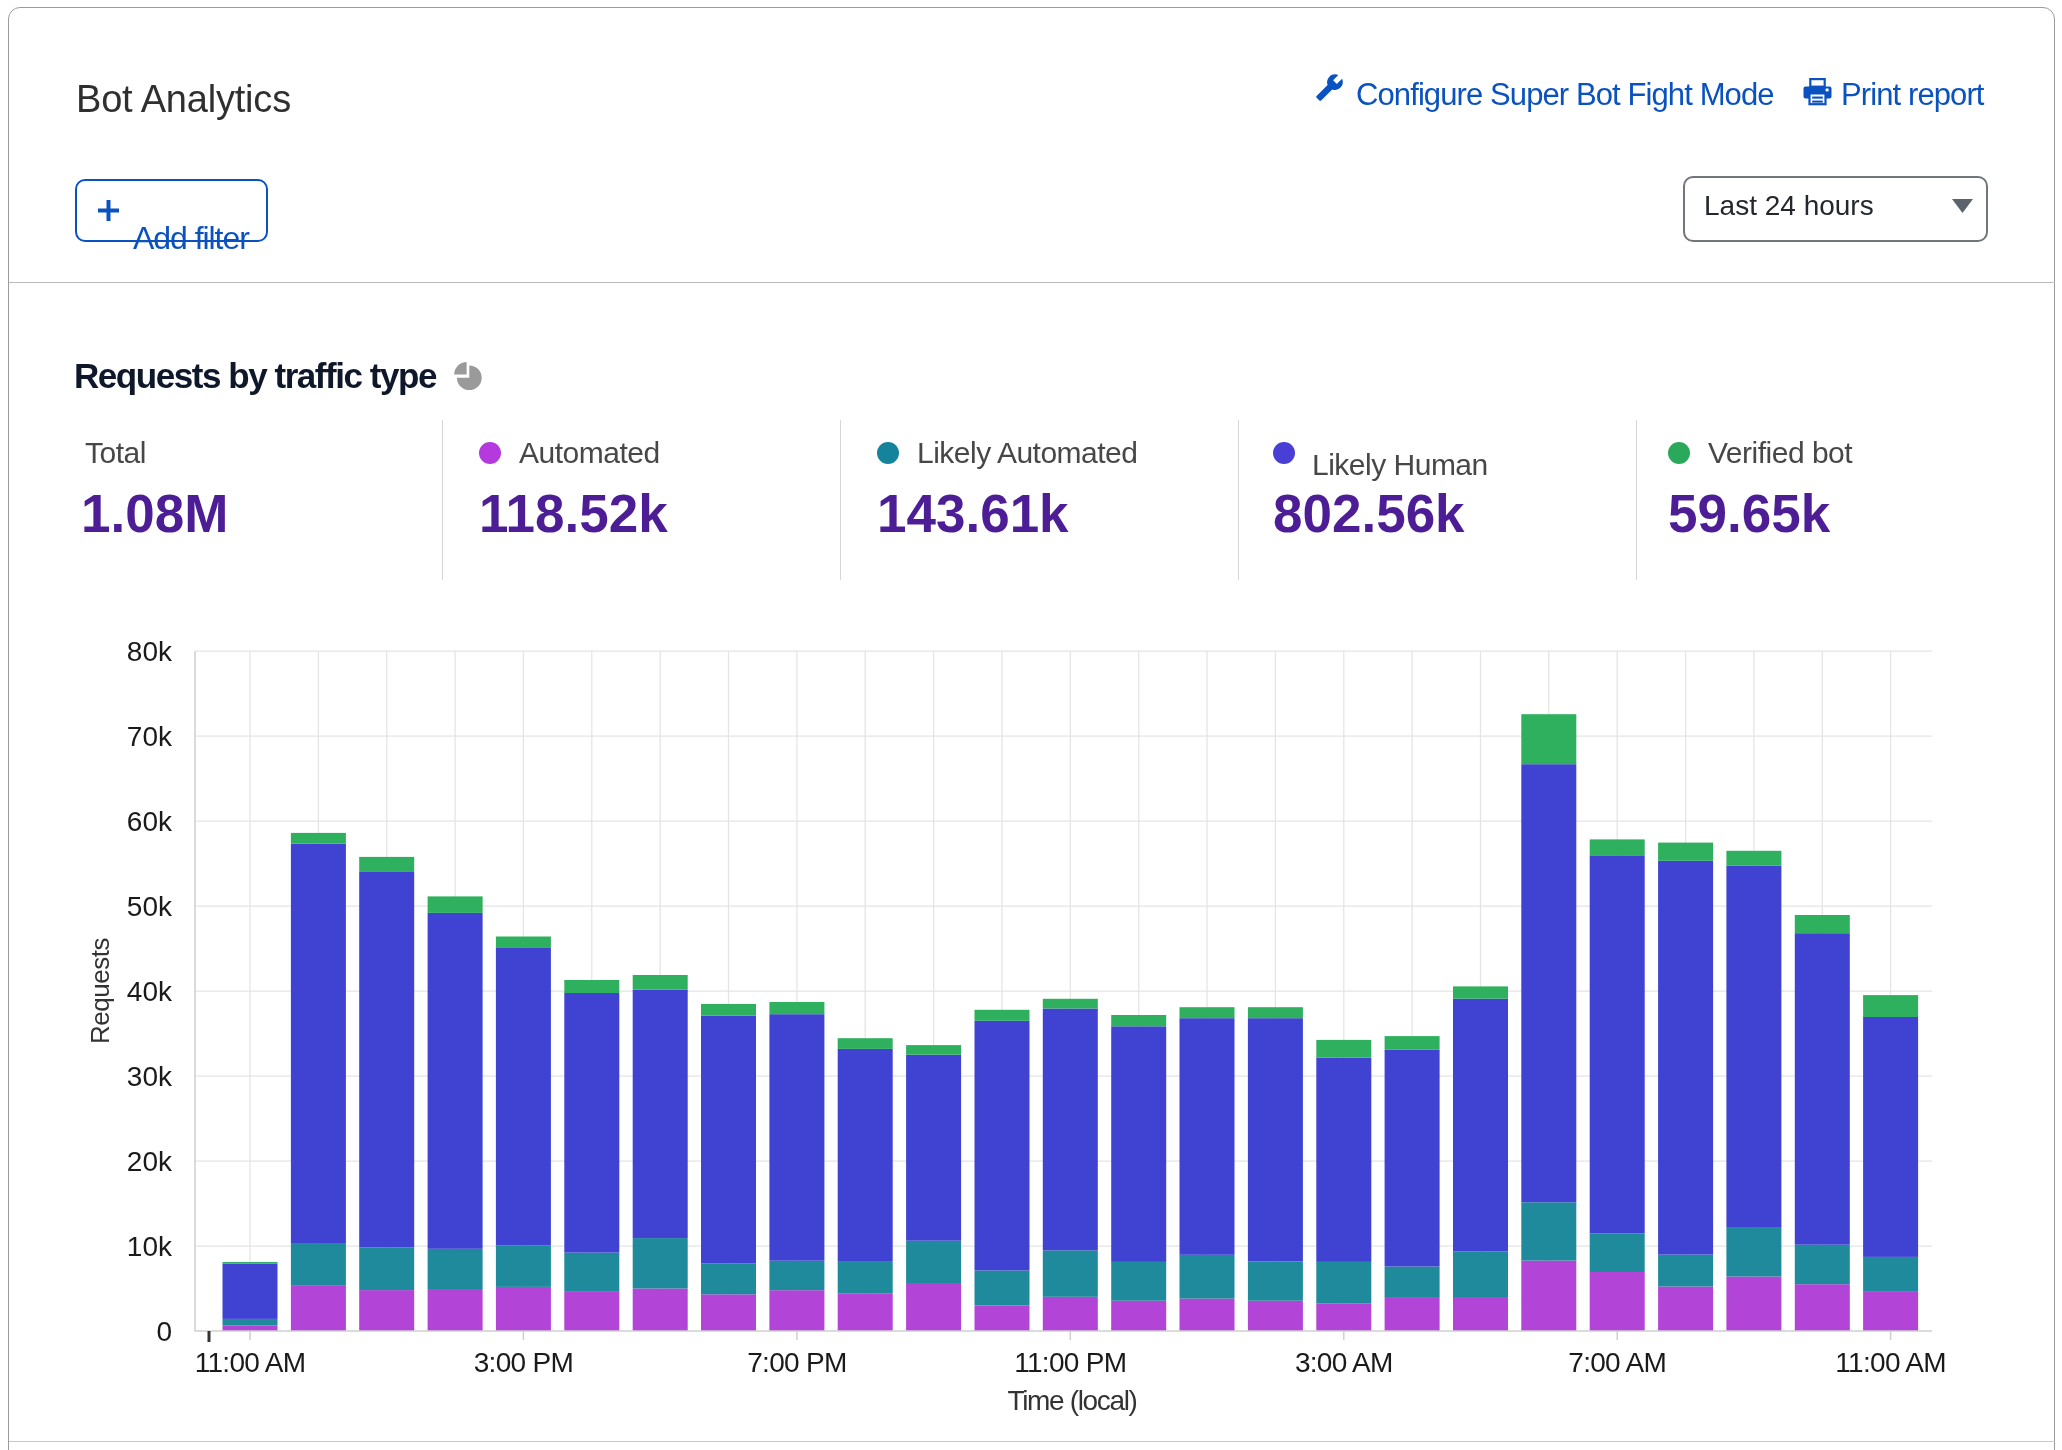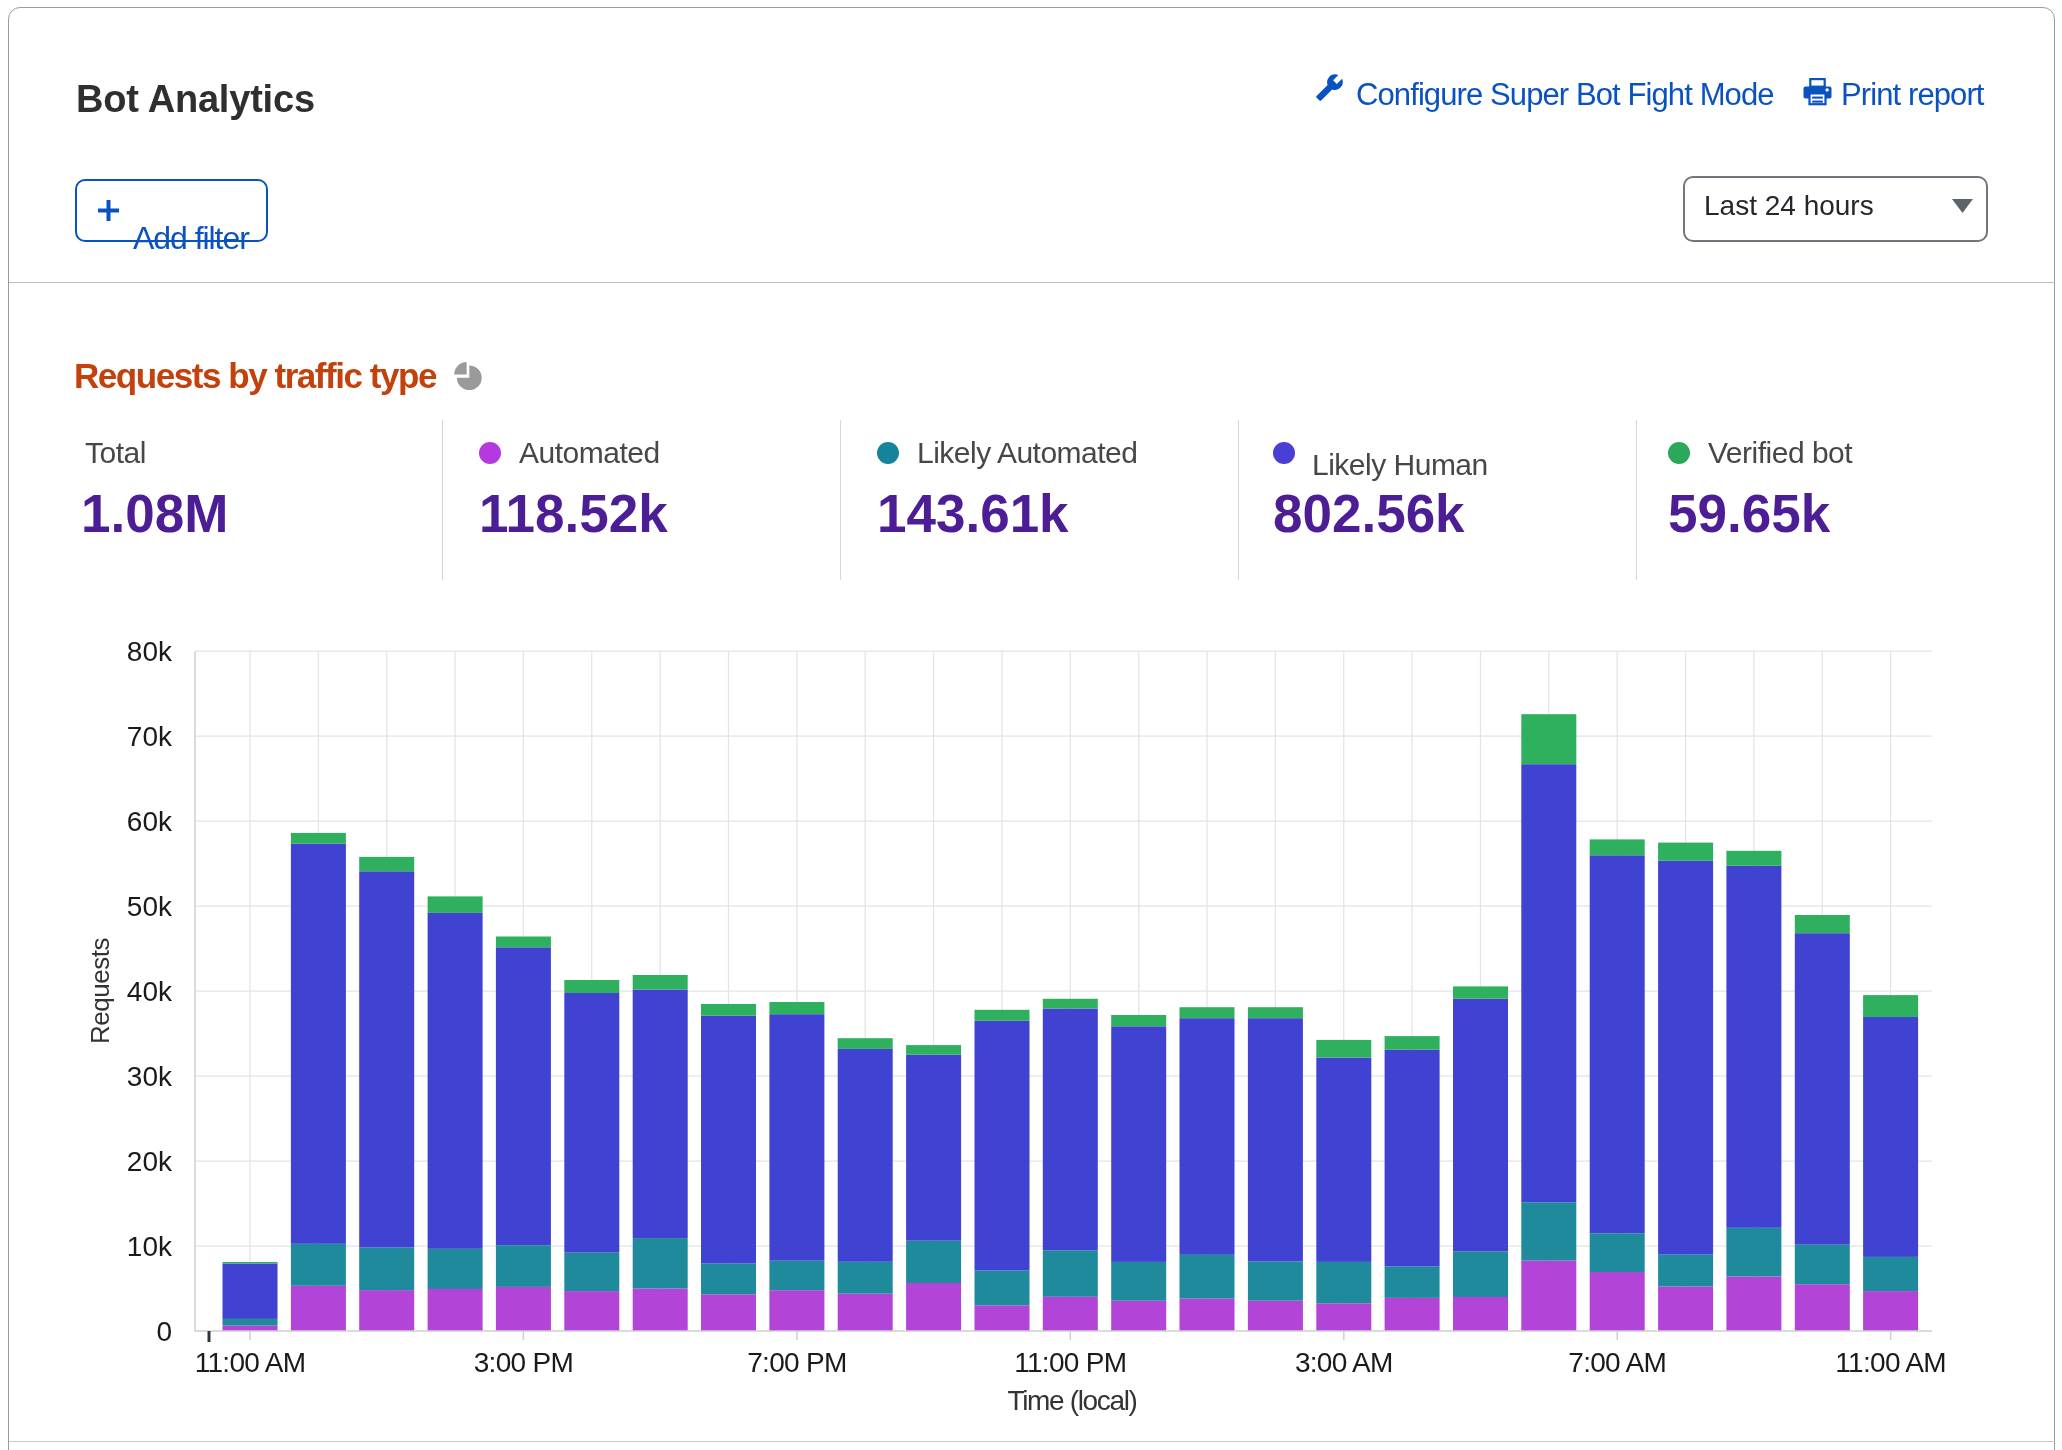--- a/index.html
+++ b/index.html
@@ -12,21 +12,21 @@
   .lbl { font-size:30px; color:#474747; line-height:30px; white-space:nowrap; letter-spacing:-0.5px; }
   .val { font-size:53px; font-weight:bold; color:#4c1d95; line-height:53px; white-space:nowrap; }
   .dot { position:absolute; width:22px; height:22px; border-radius:50%; }
 </style>
 </head>
 <body>
 <div class="card"></div>
 <div class="hline" style="left:9px; top:282px; width:2046px;"></div>
 <div class="hline" style="left:9px; top:1441px; width:2046px; background:#c9c9c9;"></div>
 
-<div class="abs" style="left:76px; top:80px; font-size:38px; font-weight:bold; color:#2f2f2f; line-height:38px; letter-spacing:-0.2px;">Bot Analytics</div>
+<div class="abs" style="left:76px; top:80px; font-size:38px; font-weight:normal; color:#2f2f2f; line-height:38px; letter-spacing:-0.2px;">Bot Analytics</div>
 
 <svg class="abs" style="left:1315px; top:73px;" width="29" height="29" viewBox="0 0 24 24">
   <g transform="translate(24,0) scale(-1,1)">
     <path fill="#0b52c1" d="M22.7 19l-9.1-9.1c.9-2.3.4-5-1.5-6.9-2-2-5-2.4-7.4-1.3L9 6 6 9 1.6 4.7C.4 7.1.9 10.1 2.9 12.1c1.9 1.9 4.6 2.4 6.9 1.5l9.1 9.1c.4.4 1 .4 1.4 0l2.3-2.3c.5-.4.5-1.1.1-1.4z"></path>
   </g>
 </svg>
 <div class="abs blue" style="left:1356px; top:79px; font-size:31px; line-height:31px; letter-spacing:-0.9px;">Configure Super Bot Fight Mode</div>
 
 <svg class="abs" style="left:1803px; top:78px;" width="29" height="28" viewBox="0 0 29 28">
   <rect x="7.3" y="1.1" width="14.4" height="7.6" fill="#fff" stroke="#0b52c1" stroke-width="2.2"></rect>
@@ -43,21 +43,21 @@
   <path stroke="#0b52c1" stroke-width="4" d="M11.5 1 V22 M1 11.5 H22"></path>
 </svg>
 <div class="abs blue" style="left:133px; top:195px; font-size:32px; line-height:32px; letter-spacing:-1.05px;margin-top:27px;">Add filter</div>
 
 <div class="abs" style="left:1683px; top:176px; width:305px; height:66px; border:2px solid #70767c; border-radius:10px;"></div>
 <div class="abs" style="left:1704px; top:192px; font-size:28px; color:#24282c; line-height:28px;">Last 24 hours</div>
 <svg class="abs" style="left:1952px; top:199px;" width="21" height="14" viewBox="0 0 21 14">
   <path fill="#5b646b" d="M0 0 H21 L10.5 14 Z"></path>
 </svg>
 
-<div class="abs" style="left:74px; top:358px; font-size:35px; font-weight:bold; color:#c2410c; line-height:35px; letter-spacing:-1.45px;">Requests by traffic type</div>
+<div class="abs" style="left:74px; top:358px; font-size:35px; font-weight:bold; color:#0f172a; line-height:35px; letter-spacing:-1.45px;">Requests by traffic type</div>
 <svg class="abs" style="left:453px; top:360px;" width="29" height="30" viewBox="0 0 29 30">
   <path fill="#9a9a9a" d="M16.3 5.4 A12.4 12.4 0 1 1 3.9 17.8 L16.3 17.8 Z"></path>
   <path fill="#9a9a9a" d="M13.6 14.5 L1.2 14.5 A12.4 12.4 0 0 1 13.6 2.1 Z"></path>
 </svg>
 
 <div class="vline" style="left:442px; top:420px; height:160px;"></div>
 <div class="vline" style="left:840px; top:420px; height:160px;"></div>
 <div class="vline" style="left:1238px; top:420px; height:160px;"></div>
 <div class="vline" style="left:1636px; top:420px; height:160px;"></div>
 

